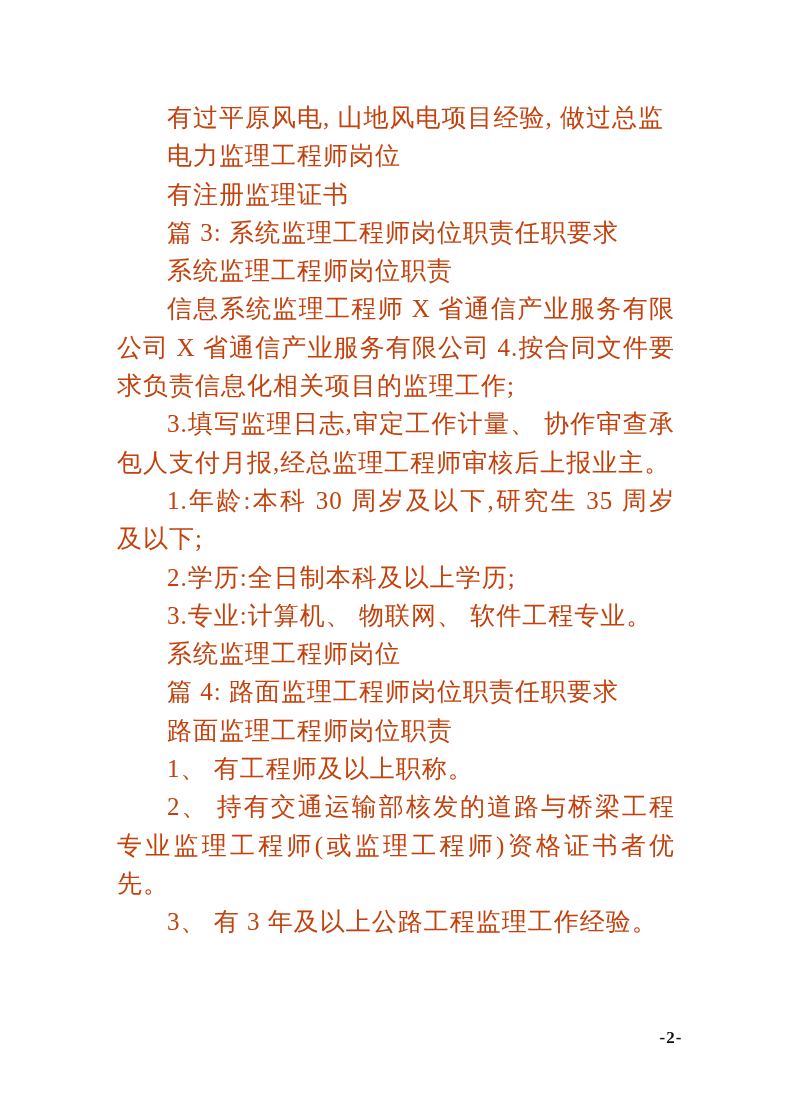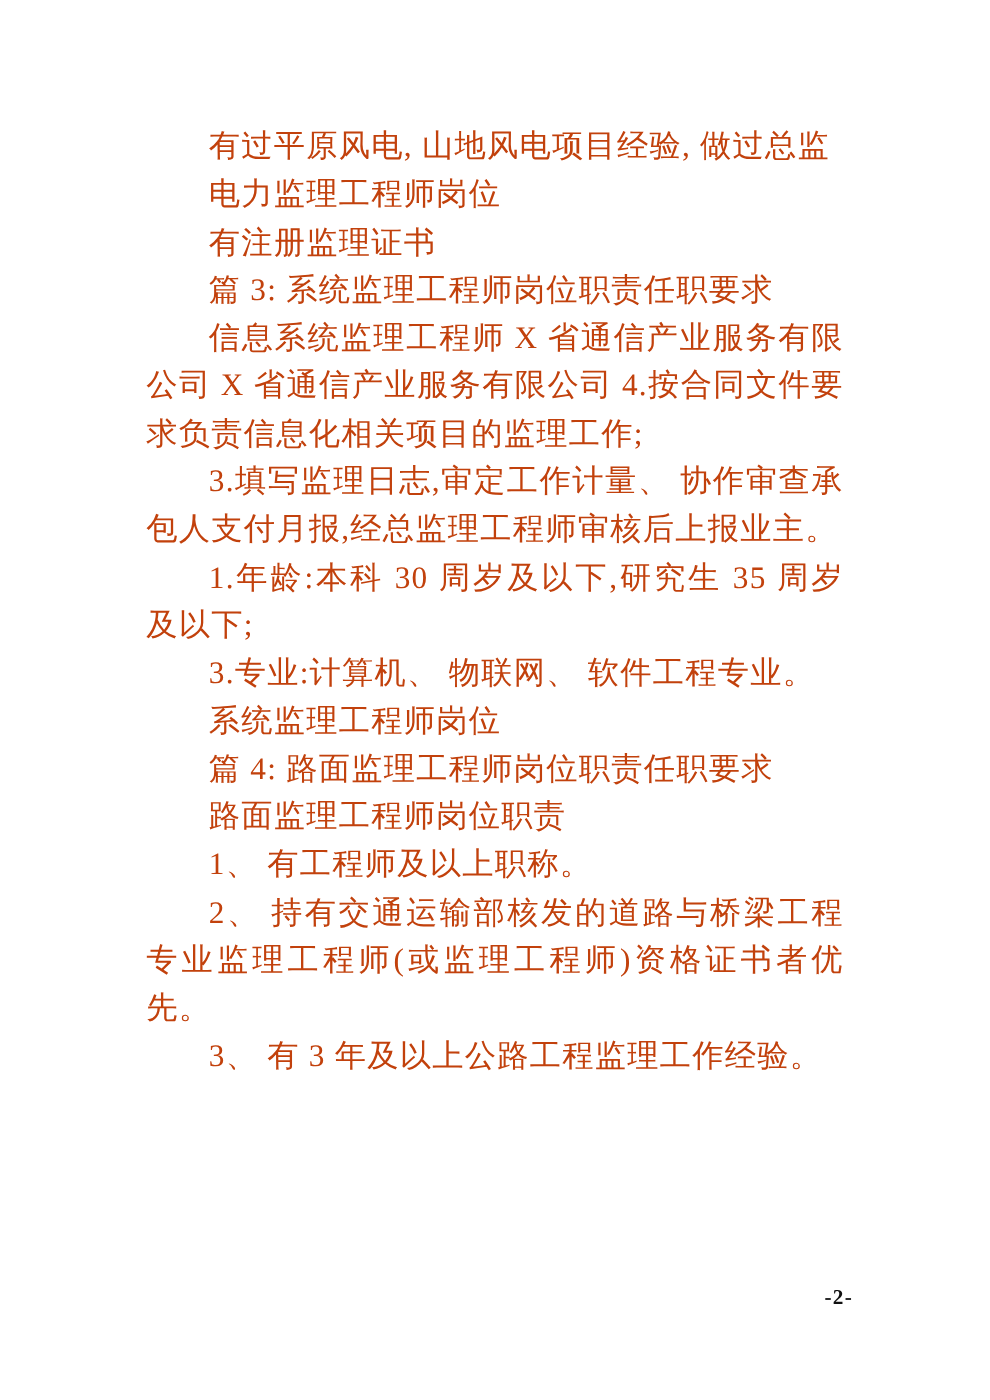--- a/index.html
+++ b/index.html
@@ -47,23 +47,25 @@
 </style>
 </head>
 <body>
 
 <div class="sheet">
   <div class="doc-body">
       <p>有过平原风电, 山地风电项目经验, 做过总监</p>
       <p>电力监理工程师岗位</p>
       <p>有注册监理证书</p>
       <p>篇 3: 系统监理工程师岗位职责任职要求</p>
+      <p>系统监理工程师岗位职责</p>
       <p>信息系统监理工程师 X 省通信产业服务有限公司 X 省通信产业服务有限公司 4.按合同文件要求负责信息化相关项目的监理工作;</p>
       <p>3.填写监理日志,审定工作计量、 协作审查承包人支付月报,经总监理工程师审核后上报业主。</p>
       <p>1.年龄:本科 30 周岁及以下,研究生 35 周岁及以下;</p>
+      <p>2.学历:全日制本科及以上学历;</p>
       <p>3.专业:计算机、 物联网、 软件工程专业。</p>
       <p>系统监理工程师岗位</p>
       <p>篇 4: 路面监理工程师岗位职责任职要求</p>
       <p>路面监理工程师岗位职责</p>
       <p>1、 有工程师及以上职称。</p>
       <p>2、 持有交通运输部核发的道路与桥梁工程专业监理工程师(或监理工程师)资格证书者优先。</p>
       <p>3、 有 3 年及以上公路工程监理工作经验。</p>
     </div>
   <div class="page-number">-2-</div>
 </div>

